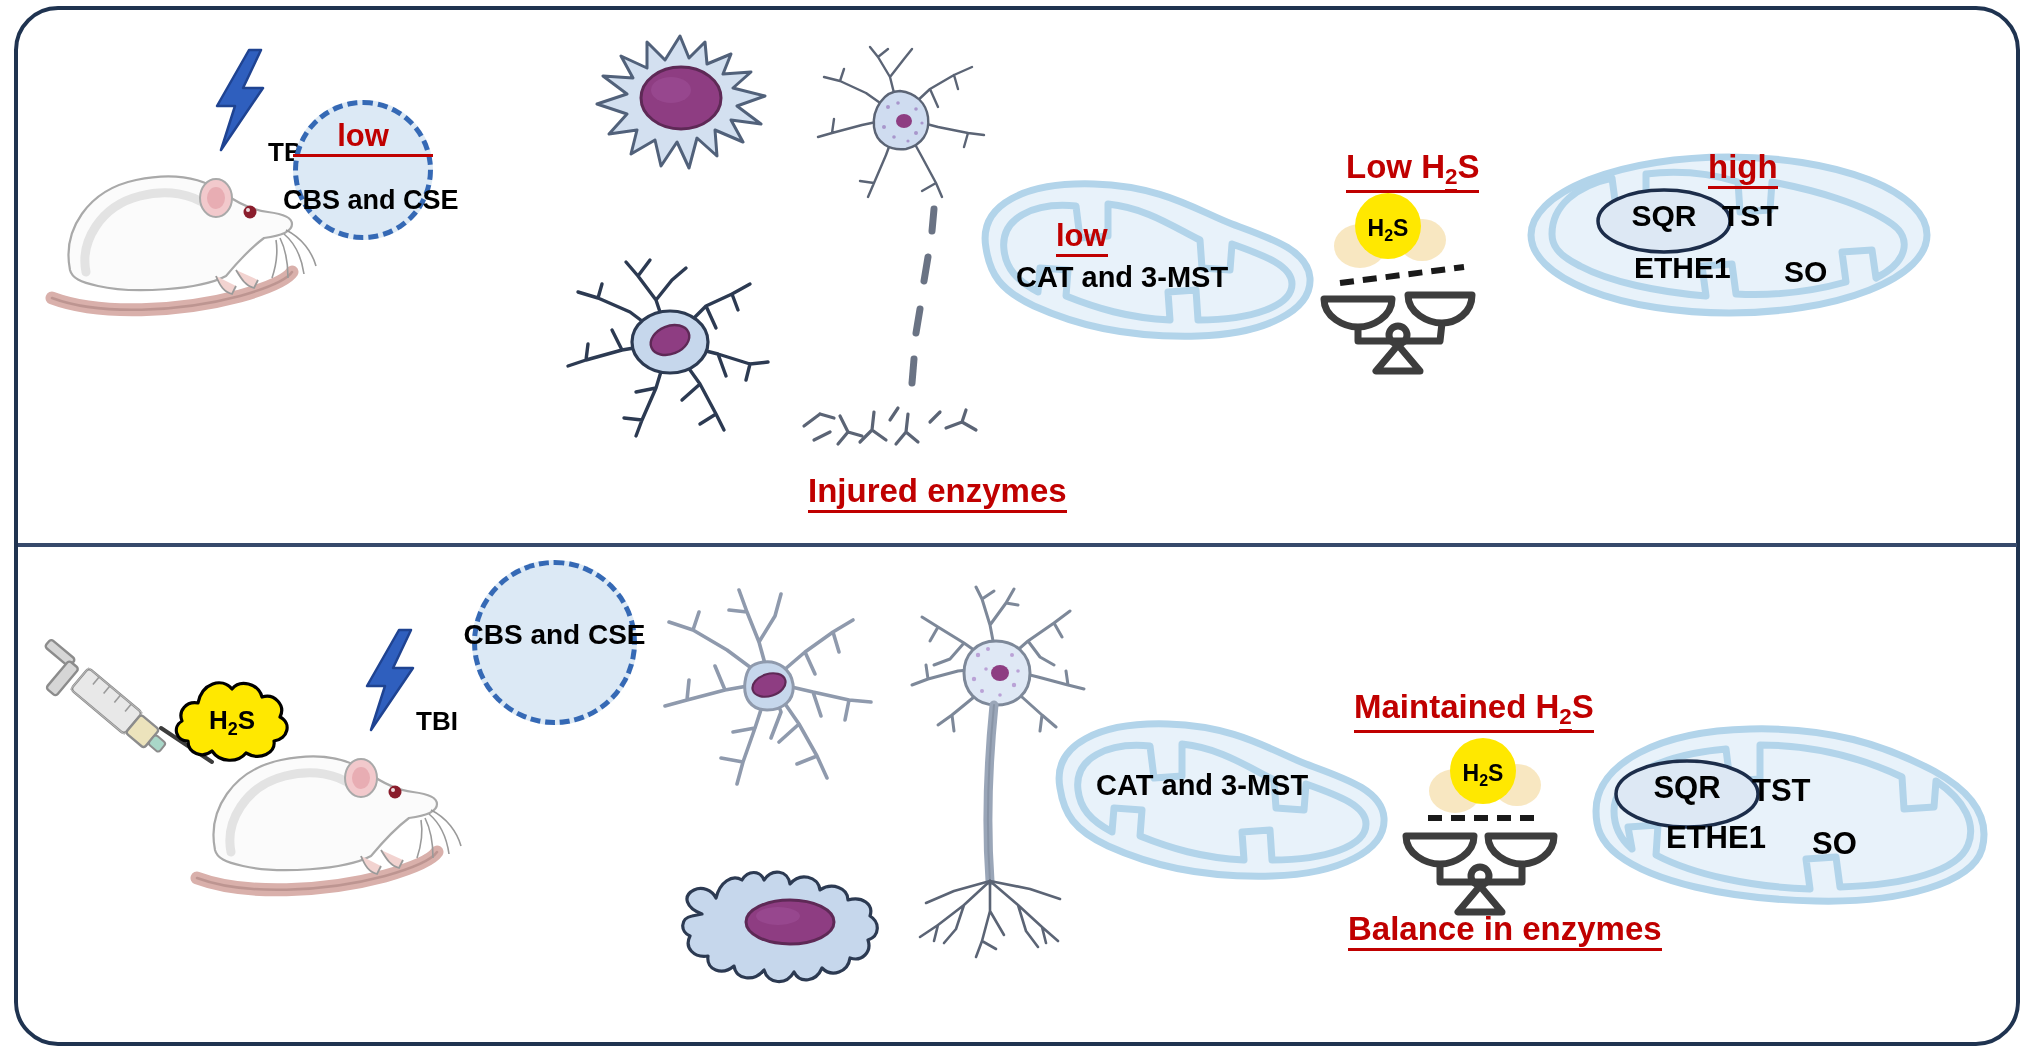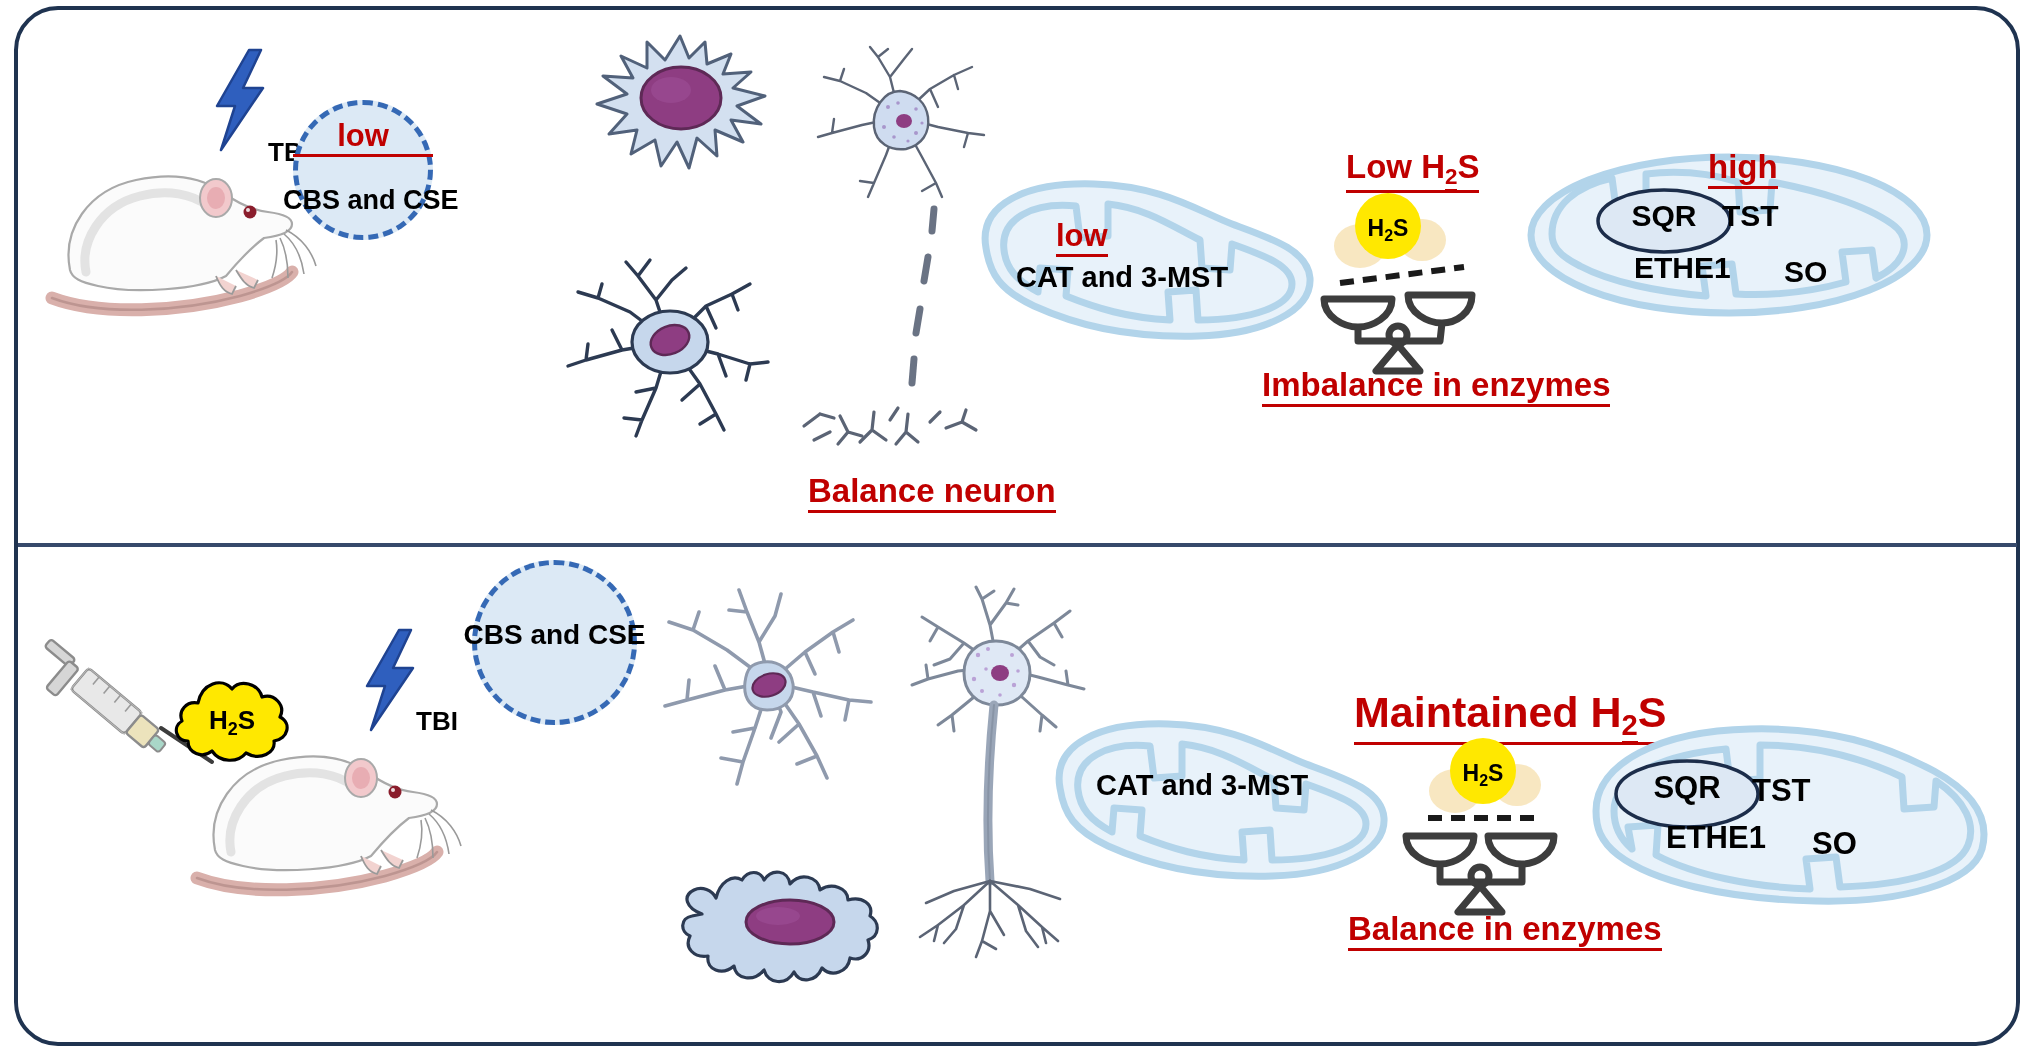--- a/index.html
+++ b/index.html
@@ -164,21 +164,21 @@
           <path d="M50 16 L58 32 M58 32 L48 44 M58 32 L72 36"></path>
           <path d="M84 12 L82 30 M82 30 L70 42 M82 30 L96 40"></path>
           <path d="M100 20 L108 8"></path>
           <path d="M118 14 L116 32 M116 32 L106 44 M116 32 L128 42"></path>
           <path d="M140 22 L150 12"></path>
           <path d="M156 28 L172 22 M172 22 L186 30 M172 22 L176 10"></path>
         </g>
       </svg>
     </div>
 
-    <div class="lbl red-ul" style="left:808px;top:474px;font-size:33px;">Balance neuron</div>
+    <div class="lbl red-ul" style="left:808px;top:474px;font-size:33px;">Injured enzymes</div>
 
     <div class="ab" style="left:948px;top:178px;">
       <svg width="370" height="165" viewBox="0 0 370 165">
         <path d="M38 70 C30 26 78 4 146 6 C214 8 248 32 284 46
                  C322 60 360 72 362 100 C364 132 318 156 250 158
                  C176 160 126 146 86 128 C52 112 42 96 38 70 Z" fill="#e8f2fa" stroke="#b2d4ea" stroke-width="7"></path>
         <path d="M56 72 C52 40 86 24 128 28 L132 60 L160 58 L160 26
                  C198 30 224 48 252 62 L254 90 L282 92 L284 66
                  C318 78 344 88 344 106 C344 128 304 142 250 142
                  L248 112 L220 114 L222 142 C180 140 148 130 118 118
@@ -205,21 +205,20 @@
       <svg width="160" height="110" viewBox="0 0 160 110">
         <path d="M22 18 L146 2" stroke="#1a1a1a" stroke-width="6" stroke-dasharray="14 9" fill="none" stroke-linecap="butt"></path>
         <path d="M6 34 C6 52 26 62 40 62 C54 62 74 52 74 34 Z" fill="none" stroke="#3d3d3d" stroke-width="7" stroke-linejoin="round"></path>
         <path d="M90 30 C90 48 110 58 124 58 C138 58 154 48 154 30 Z" fill="none" stroke="#3d3d3d" stroke-width="7" stroke-linejoin="round"></path>
         <path d="M40 62 L40 76 L122 76 L124 58" stroke="#3d3d3d" stroke-width="7" fill="none" stroke-linejoin="round"></path>
         <circle cx="80" cy="70" r="9" fill="none" stroke="#3d3d3d" stroke-width="7"></circle>
         <path d="M80 80 L58 106 L102 106 Z" fill="none" stroke="#3d3d3d" stroke-width="7" stroke-linejoin="round"></path>
       </svg>
     </div>
 
-    <div class="lbl red-ul" style="left:1262px;top:368px;font-size:33px;">Imbalance in enzymes</div>
 
     <div class="ab" style="left:1524px;top:150px;">
       <svg width="410" height="170" viewBox="0 0 410 170">
         <ellipse cx="205" cy="85" rx="198" ry="78" fill="#e8f2fa" stroke="#b2d4ea" stroke-width="7"></ellipse>
         <path d="M28 84 C28 56 52 36 88 28 L92 58 L122 56 L122 24
                  C156 20 188 24 214 32 L216 62 L246 60 L248 32
                  C290 40 340 54 368 74 C388 88 384 112 352 128
                  L348 100 L318 102 L322 132 C286 142 248 146 212 144
                  L208 114 L178 116 L182 146 C134 142 86 132 56 116
                  C32 104 28 94 28 84 Z" fill="none" stroke="#b2d4ea" stroke-width="7" stroke-linejoin="round"></path>
@@ -392,21 +391,21 @@
                  C176 160 126 146 86 128 C52 112 42 96 38 70 Z" fill="#e8f2fa" stroke="#b2d4ea" stroke-width="7"></path>
         <path d="M56 72 C52 40 86 24 128 28 L132 60 L160 58 L160 26
                  C198 30 224 48 252 62 L254 90 L282 92 L284 66
                  C318 78 344 88 344 106 C344 128 304 142 250 142
                  L248 112 L220 114 L222 142 C180 140 148 130 118 118
                  L120 92 L92 90 L90 114 C68 102 58 90 56 72 Z" fill="none" stroke="#b2d4ea" stroke-width="7" stroke-linejoin="round"></path>
       </svg>
     </div>
     <div class="lbl blk" style="left:1096px;top:770px;font-size:29px;">CAT and 3-MST</div>
 
-    <div class="lbl red-ul" style="left:1354px;top:690px;font-size:43px;">
+    <div class="lbl red-ul" style="left:1354px;top:690px;font-size:33px;">
       <span>Maintained H</span><span class="subu">2</span><span>S</span>
     </div>
 
     <div class="ab" style="left:1425px;top:735px;">
       <svg width="120" height="82" viewBox="0 0 120 82">
         <ellipse cx="30" cy="56" rx="26" ry="22" fill="#f7e3b6" opacity=".85"></ellipse>
         <ellipse cx="92" cy="50" rx="24" ry="21" fill="#f7e3b6" opacity=".85"></ellipse>
         <circle cx="58" cy="36" r="33" fill="#ffe800"></circle>
         <text x="58" y="46" font-family="Liberation Sans, sans-serif" font-size="23" font-weight="bold" fill="#000" text-anchor="middle">H<tspan font-size="16" dy="5">2</tspan><tspan font-size="23" dy="-5">S</tspan></text>
       </svg>

